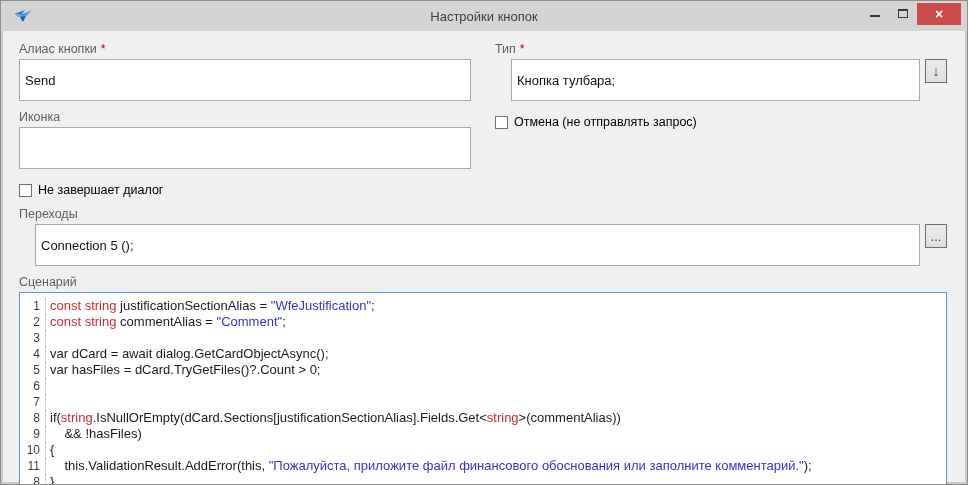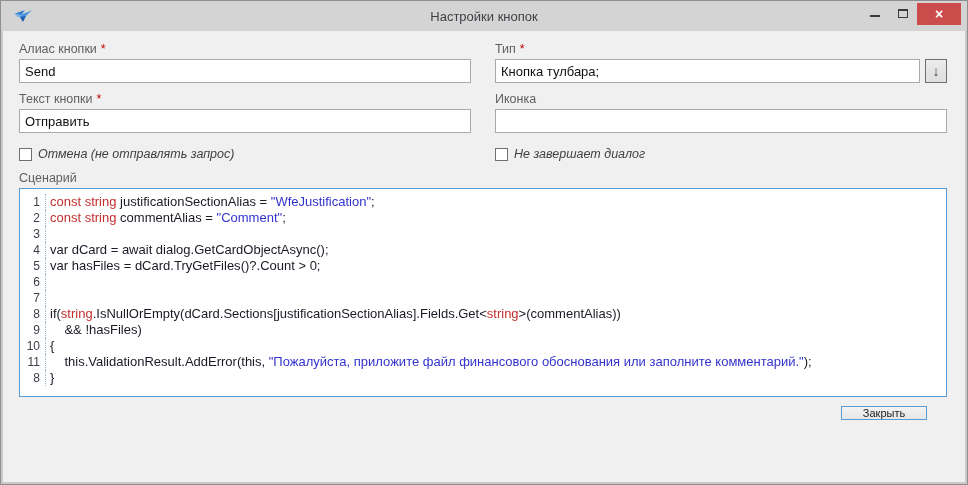--- a/index.html
+++ b/index.html
@@ -33,43 +33,43 @@
   .glyph-min { display: block; width: 10px; height: 0; border-bottom: 2px solid #3a3a3a; margin-top: 6px; }
   .glyph-max { display: block; width: 10px; height: 9px; border: 1px solid #3a3a3a; border-top-width: 2px; background: transparent; }
   .win-btn.close { width: 44px; height: 22px; background: var(--close-red); margin-right: 6px; color: #fff; font-size: 14px; font-weight: bold; }
 
   
   .content { padding: 2px 20px 0 18px; }
   .grid2 { display: grid; grid-template-columns: 1fr 1fr; column-gap: 24px; }
   .fld-label { margin: 9px 0 3px; font-size: 12.5px; line-height: 14px; color: var(--label); }
   .req { color: var(--asterisk); margin-left: 4px; }
   .txt-input {
-    width: 100%; height: 24px;
+    width: 100%; height: 42px;
     border: 1px solid #a9a9ad; background: #fff;
     font-family: "Liberation Sans", sans-serif; font-size: 13px; color: #111;
     padding: 0 5px; outline: none;
   }
   .with-btn { display: flex; }
-  .with-btn .txt-input { flex: 1; }
+  .with-btn .txt-input { flex: 1; margin-left: 16px; }
   .mini-btn {
     width: 22px; height: 24px; margin-left: 5px;
     background: linear-gradient(#ececec, #dedede);
     border: 1px solid #6e6e6e;
     font-family: "Liberation Sans", sans-serif; font-size: 13px; color: #444;
     display: flex; align-items: center; justify-content: center;
     line-height: 1; cursor: default;
   }
   .mini-btn .arrow { font-size: 14px; }
 
   .check-row { margin-top: 13px; display: flex; align-items: center; height: 16px; }
   .checkbox {
     width: 13px; height: 13px; background: #fff;
     border: 1px solid #707070; display: inline-block; flex: none;
   }
-  .check-label { margin-left: 6px; font-size: 12.5px; color: #404040; font-style: italic; }
+  .check-label { margin-left: 6px; font-size: 12.5px; color: #000000; }
 
   .full { grid-column: 1 / -1; }
 
   
   .editor {
     height: 209px; background: #fff;
     border: 1px solid var(--accent);
     overflow: hidden;
     font-family: "Liberation Sans", sans-serif;
     font-size: 13px; color: var(--code);
@@ -136,40 +136,45 @@
       <div>
         <div class="fld-label"><span>Тип</span><span class="req">*</span></div>
         <div class="with-btn">
           <input class="txt-input" type="text" value="Кнопка тулбара;" style="">
           <button class="mini-btn">
               <span class="arrow">↓</span>
             </button>
         </div>
       </div>
 
-      <div>
-        <div class="fld-label"><span>Текст кнопки</span><span class="req">*</span></div>
-        <input class="txt-input" type="text" value="Отправить" style="">
-      </div>
 
       <div>
         <div class="fld-label"><span>Иконка</span></div>
         <input class="txt-input" type="text" value="" style="">
       </div>
 
       <div class="check-row">
         <span class="checkbox"></span>
         <span class="check-label">Отмена (не отправлять запрос)</span>
       </div>
 
       <div class="check-row">
         <span class="checkbox"></span>
         <span class="check-label">Не завершает диалог</span>
       </div>
 
+      <div class="full">
+        <div class="fld-label"><span>Переходы</span></div>
+        <div class="with-btn">
+          <input class="txt-input" type="text" value="Connection 5 ();" style="">
+          <button class="mini-btn">
+              <span>...</span>
+            </button>
+        </div>
+      </div>
 
       <div class="full">
         <div class="fld-label"><span>Сценарий</span></div>
         <div class="editor" id="code-editor">
             <div class="code-line"><span class="line-num">1</span><span class="line-body"><span class="tk-k">const string </span><span>justificationSectionAlias = </span><span class="tk-s">"WfeJustification"</span><span>;</span></span></div>
             <div class="code-line"><span class="line-num">2</span><span class="line-body"><span class="tk-k">const string </span><span>commentAlias = </span><span class="tk-s">"Comment"</span><span>;</span></span></div>
             <div class="code-line"><span class="line-num">3</span><span class="line-body">&nbsp;</span></div>
             <div class="code-line"><span class="line-num">4</span><span class="line-body"><span>var dCard = await dialog.</span><span class="tk-b">GetCardObjectAsync</span><span>();</span></span></div>
             <div class="code-line"><span class="line-num">5</span><span class="line-body"><span>var hasFiles = dCard.</span><span class="tk-b">TryGetFiles</span><span>()?.Count &gt; 0;</span></span></div>
             <div class="code-line"><span class="line-num">6</span><span class="line-body">&nbsp;</span></div>

